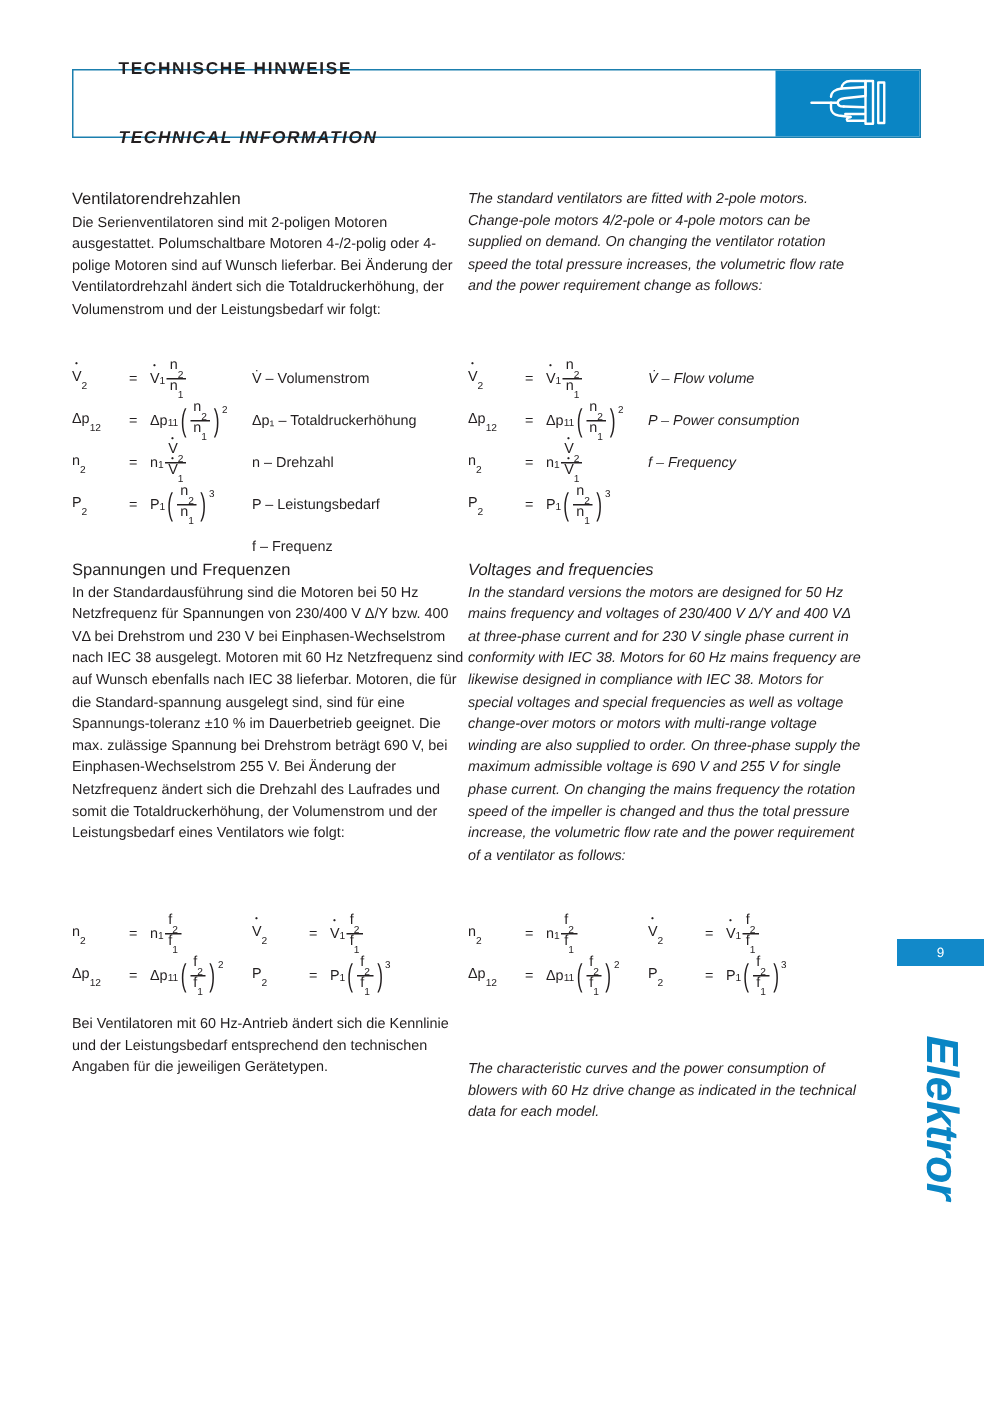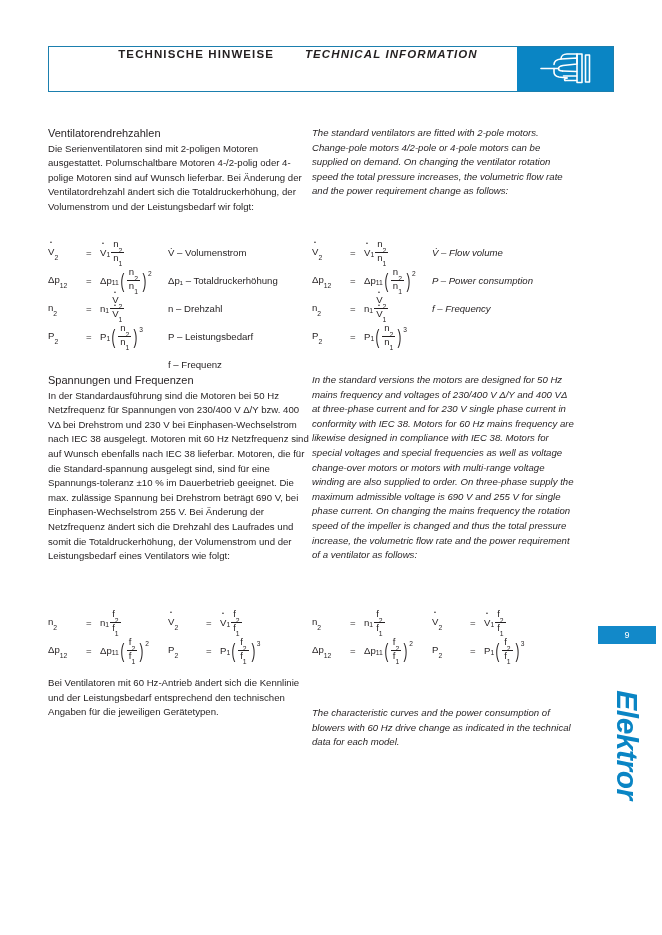--- a/index.html
+++ b/index.html
@@ -25,21 +25,21 @@
     height: 46px;
     box-sizing: border-box;
     border: 1.5px solid #1b7fae;
     display: flex;
     align-items: stretch;
     background: #ffffff;
   }
   .header-titles {
     flex: 1;
     display: flex;
-    flex-direction: row;
+    flex-direction: column;
     justify-content: center;
     padding-left: 30px;
     gap: 31px;
   }
   .header-line1 {
     font-size: 11.5px;
     font-weight: bold;
     letter-spacing: 1.1px;
     color: #231f20;
     line-height: 15px;
@@ -352,20 +352,21 @@
   <div class="lrow">P – Power consumption</div>
   <div class="lrow">f – Frequency</div>
 </div>
 
 <div class="col col-de" style="top:373px;">
   <div class="sec-title">Spannungen und Frequenzen</div>
   <p class="para">In der Standardausführung sind die Motoren bei 50 Hz Netzfrequenz für Spannungen von 230/400 V Δ/Y bzw. 400 VΔ bei Drehstrom und 230 V bei Einphasen-Wechselstrom nach IEC 38 ausgelegt. Motoren mit 60 Hz Netzfrequenz sind auf Wunsch ebenfalls nach IEC 38 lieferbar. Motoren, die für die Standard-spannung ausgelegt sind, sind für eine Spannungs-toleranz ±10 % im Dauerbetrieb geeignet. Die max. zulässige Spannung bei Drehstrom beträgt 690 V, bei Einphasen-Wechselstrom 255 V. Bei Änderung der Netzfrequenz ändert sich die Drehzahl des Laufrades und somit die Totaldruckerhöhung, der Volumenstrom und der Leistungsbedarf eines Ventilators wie folgt:</p>
 </div>
 
 <div class="col col-en" style="top:373px;">
+  <div class="sec-title it">Voltages and frequencies</div>
   <p class="para it">In the standard versions the motors are designed for 50 Hz mains frequency and voltages of 230/400 V Δ/Y and 400 VΔ at three-phase current and for 230 V single phase current in conformity with IEC 38. Motors for 60 Hz mains frequency are likewise designed in compliance with IEC 38. Motors for special voltages and special frequencies as well as voltage change-over motors or motors with multi-range voltage winding are also supplied to order. On three-phase supply the maximum admissible voltage is 690 V and 255 V for single phase current. On changing the mains frequency the rotation speed of the impeller is changed and thus the total pressure increase, the volumetric flow rate and the power requirement of a ventilator as follows:</p>
 </div>
 
 <div class="formulas" style="left:48px; top:608px;">
   <div class="frow">
     <span class="flhs"><span>n</span><span class="sub">2</span></span>
     <span class="feq">=</span>
     <span class="frhs">
       <span>n</span>
         <span class="sub">1</span>

